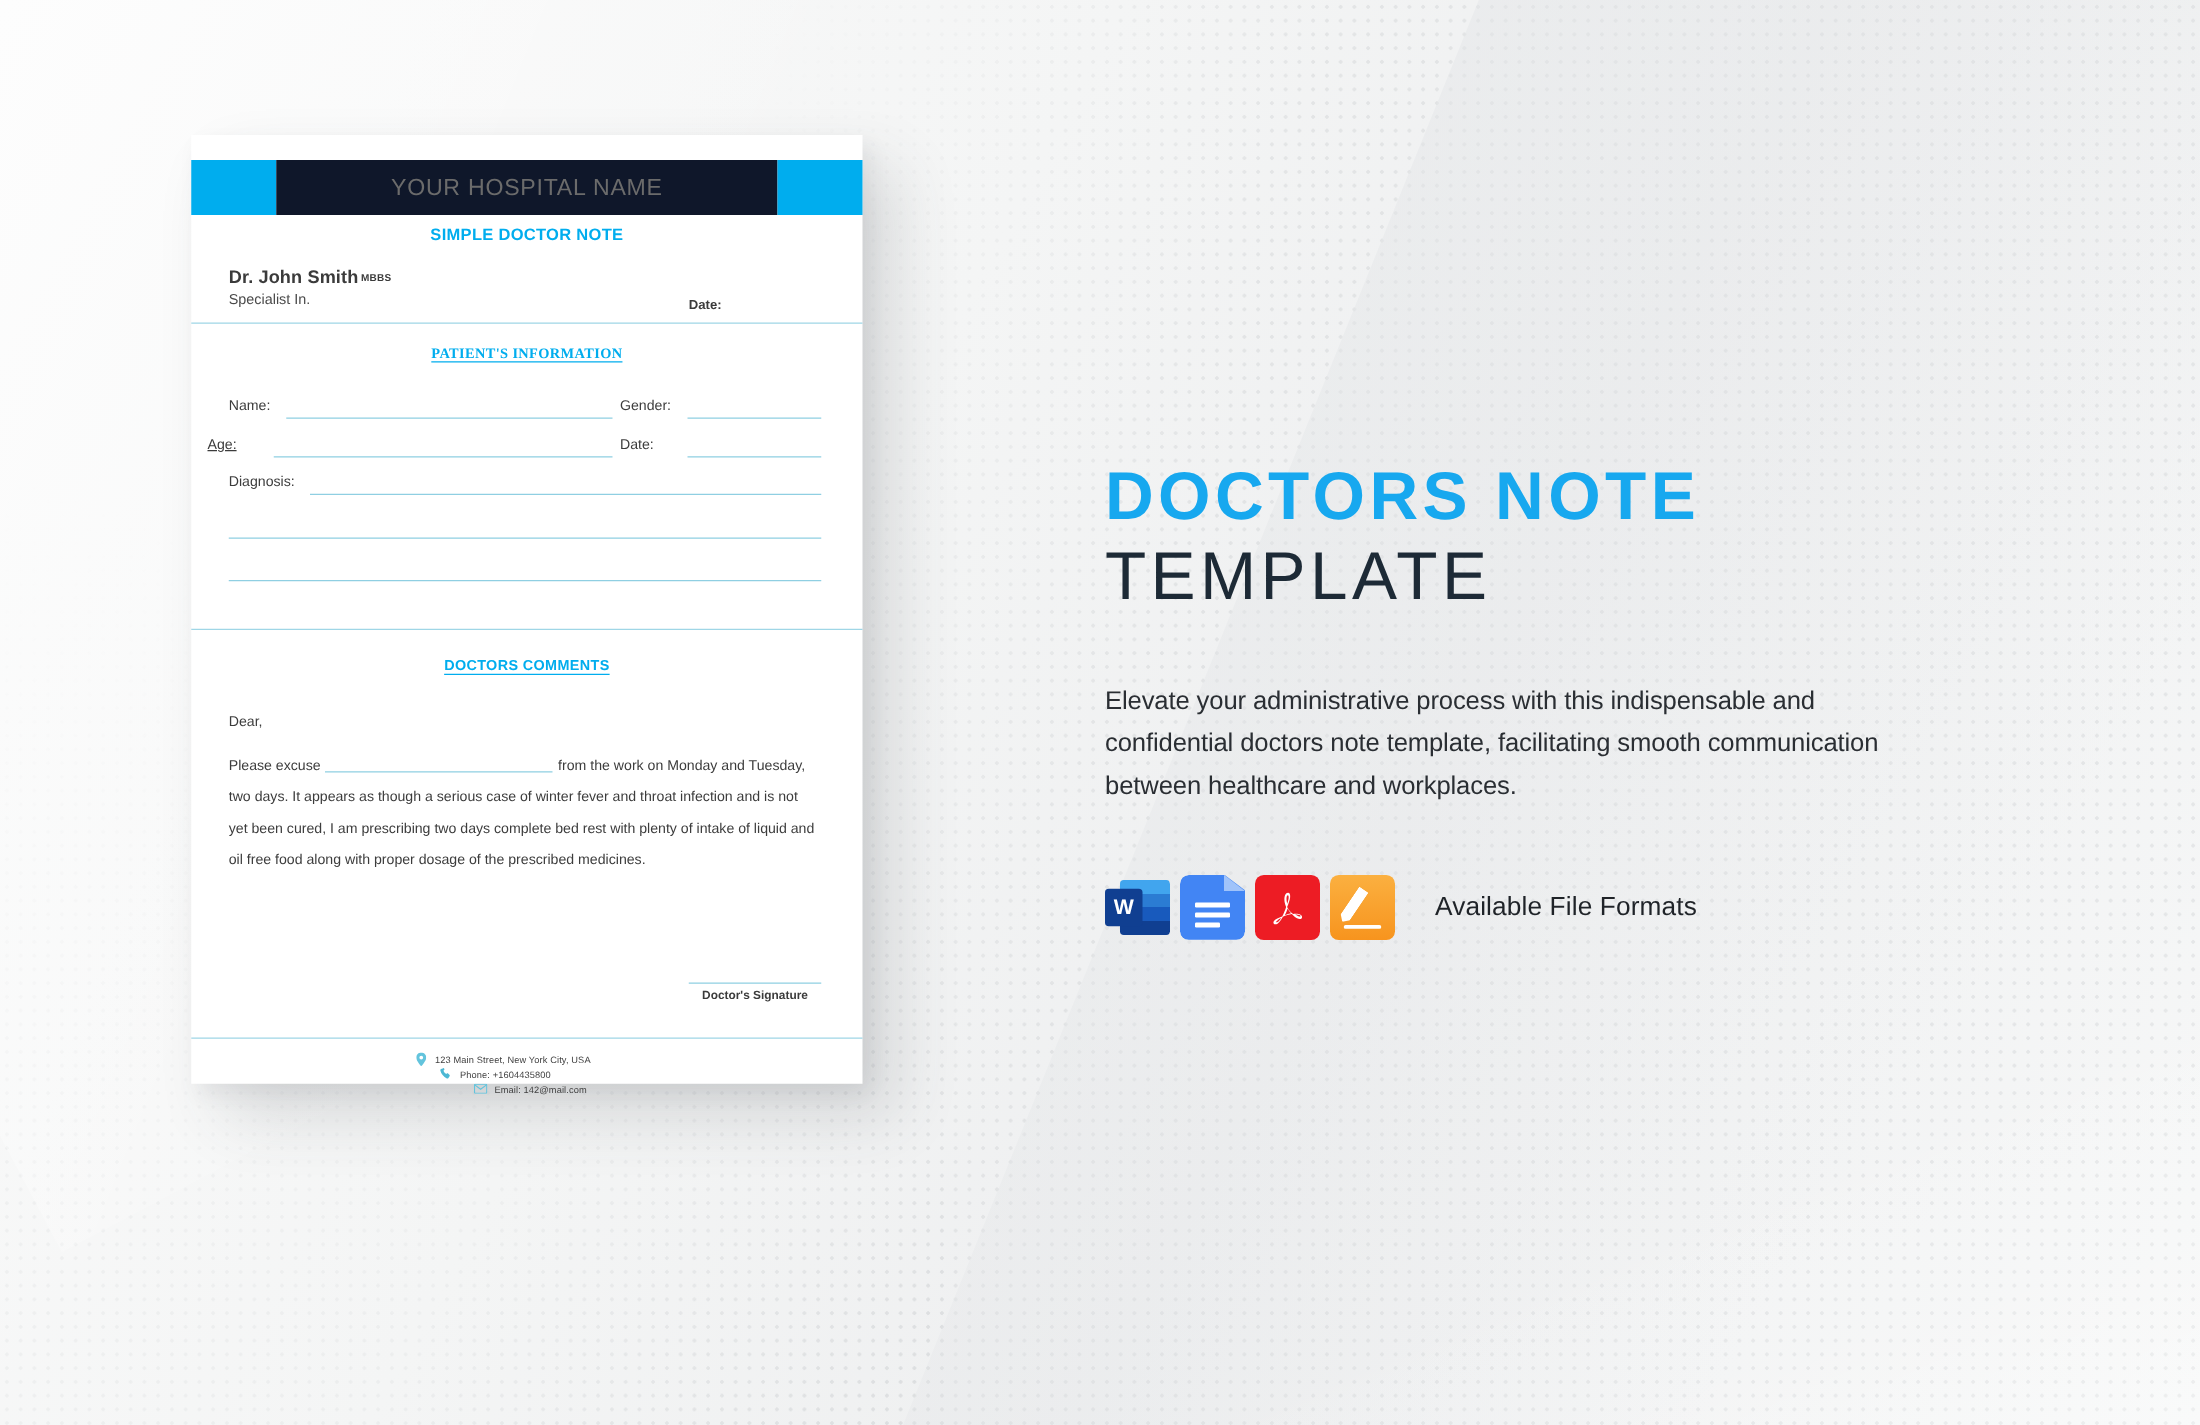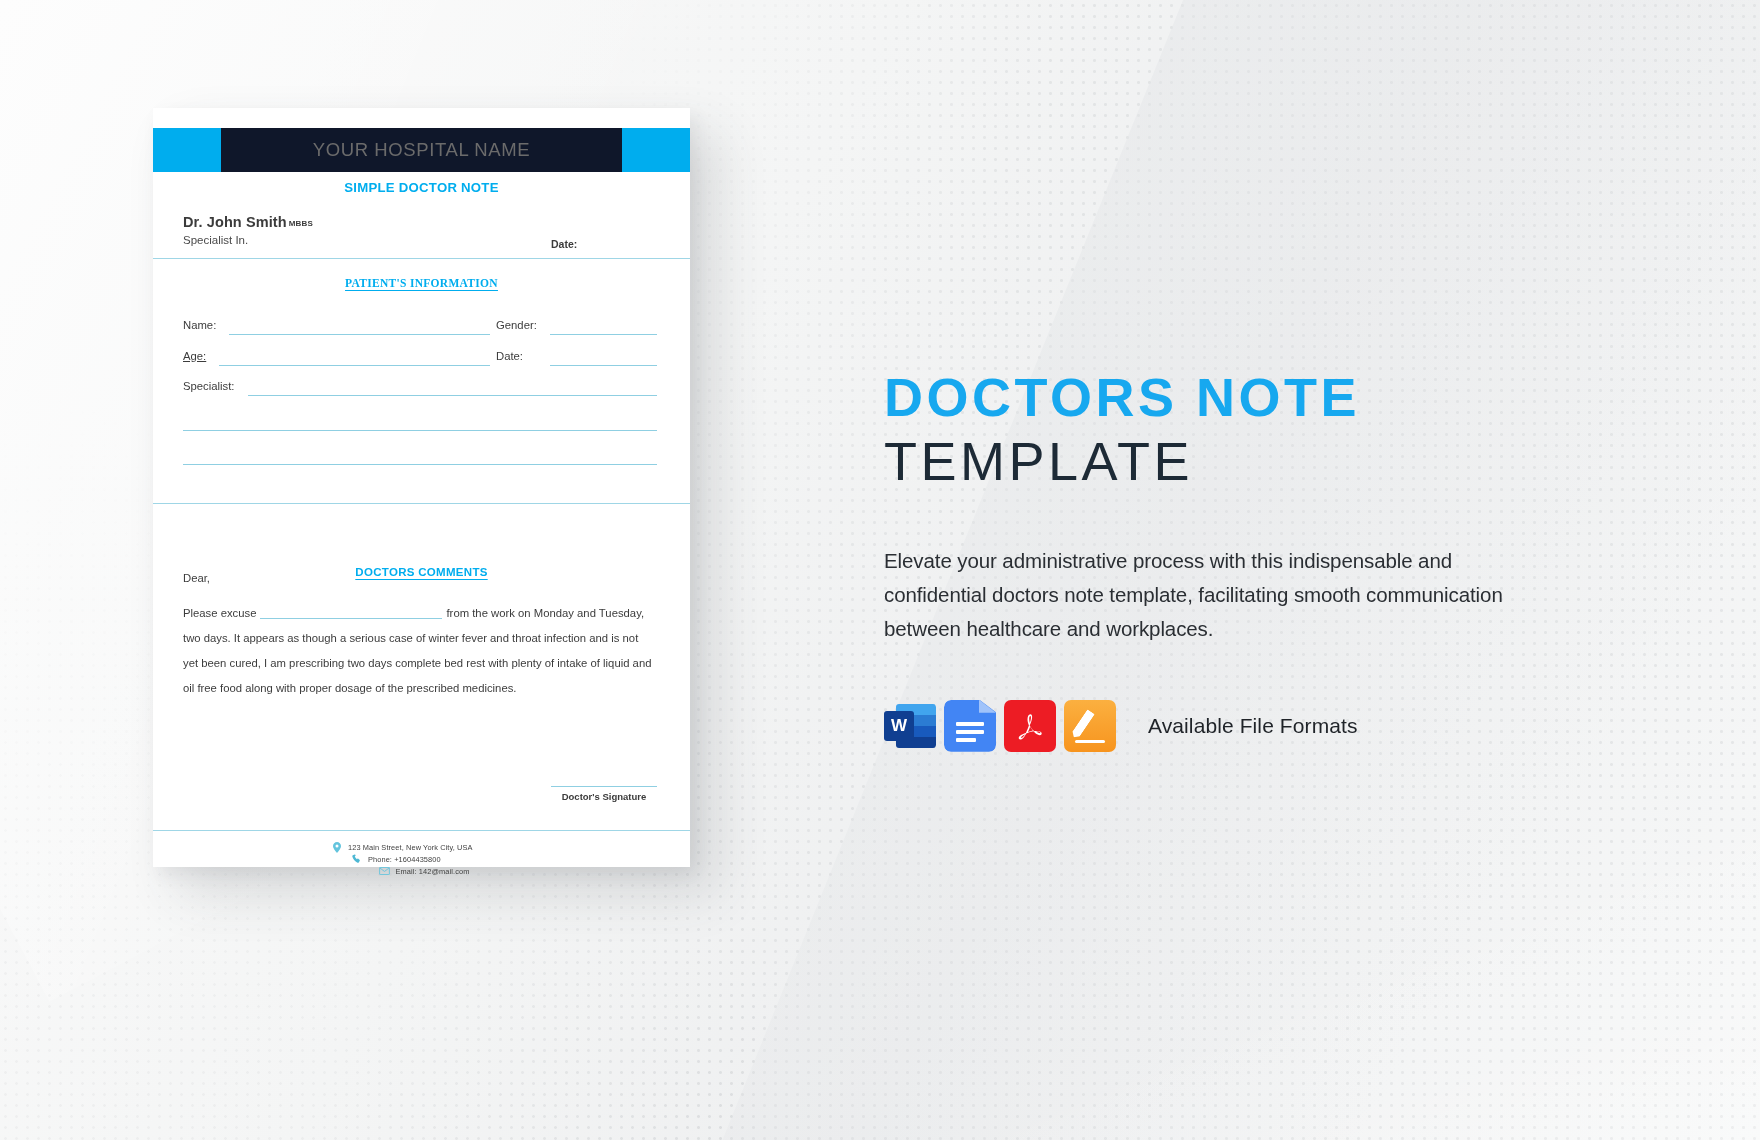--- a/index.html
+++ b/index.html
@@ -397,34 +397,34 @@
       <div class="rule" style="left:0; top:150px; width:537px;"></div>
 
       <div class="section-title" style="top:169px;font-family:Liberation Serif, serif;"><u>PATIENT'S INFORMATION</u></div>
 
       <div class="field-label" style="left:30px; top:211px;">Name:</div>
       <div class="field-line" style="left:76px; top:226px; width:261px;"></div>
 
       <div class="field-label" style="left:343px; top:211px;">Gender:</div>
       <div class="field-line" style="left:397px; top:226px; width:107px;"></div>
 
-      <div class="field-label" style="left:30px; top:242px;text-decoration:underline;">Age:</div>
+      <div class="field-label" style="left:13px; top:242px;text-decoration:underline;">Age:</div>
       <div class="field-line" style="left:66px; top:257px; width:271px;"></div>
 
       <div class="field-label" style="left:343px; top:242px;">Date:</div>
       <div class="field-line" style="left:397px; top:257px; width:107px;"></div>
 
-      <div class="field-label" style="left:30px; top:272px;">Specialist:</div>
+      <div class="field-label" style="left:30px; top:272px;">Diagnosis:</div>
       <div class="field-line" style="left:95px; top:287px; width:409px;"></div>
       <div class="field-line" style="left:30px; top:322px; width:474px;"></div>
       <div class="field-line" style="left:30px; top:356px; width:474px;"></div>
 
       <div class="rule" style="left:0; top:395px; width:537px;"></div>
 
-      <div class="section-title" style="top:419px;margin-top:39px;"><u>DOCTORS COMMENTS</u></div>
+      <div class="section-title" style="top:419px;"><u>DOCTORS COMMENTS</u></div>
 
       <div class="comments-body">
         <span class="greet">Dear,</span><span>Please excuse</span><span class="inline-blank"></span><span>from the work on Monday and Tuesday, two days. It appears as though a serious case of winter fever and throat infection and is not yet been cured, I am prescribing two days complete bed rest with plenty of intake of liquid and oil free food along with proper dosage of the prescribed medicines.</span>
       </div>
 
       <div class="sig-line"></div>
       <div class="sig-label">Doctor's Signature</div>
 
       <div class="footer-rule"></div>
 

